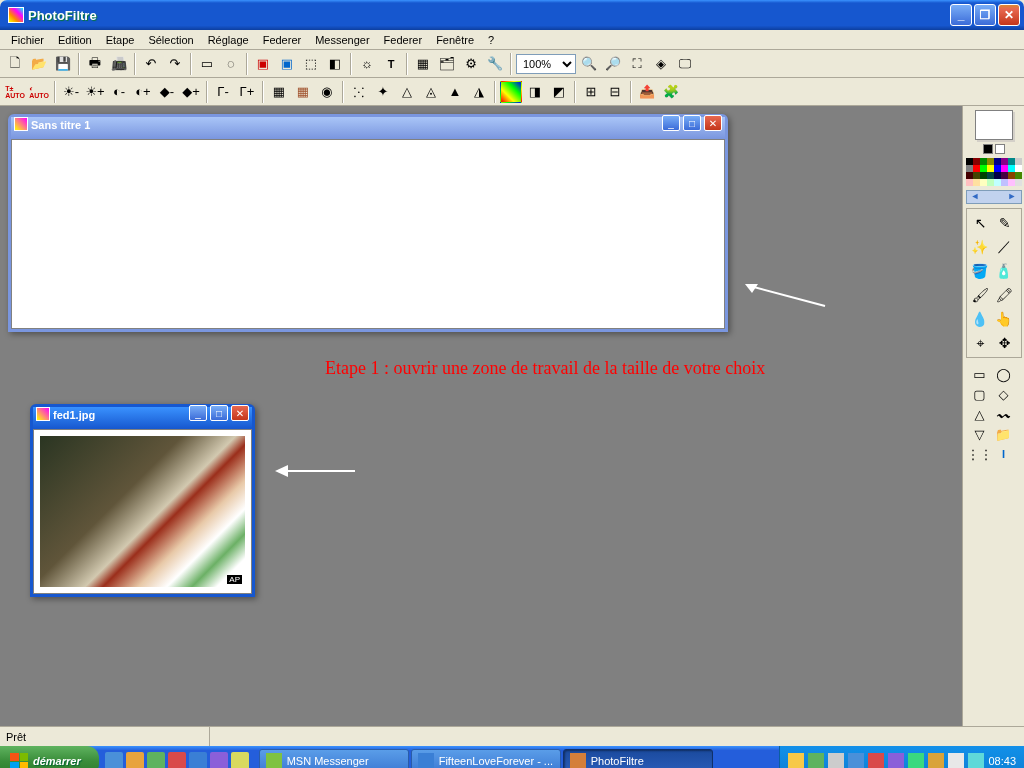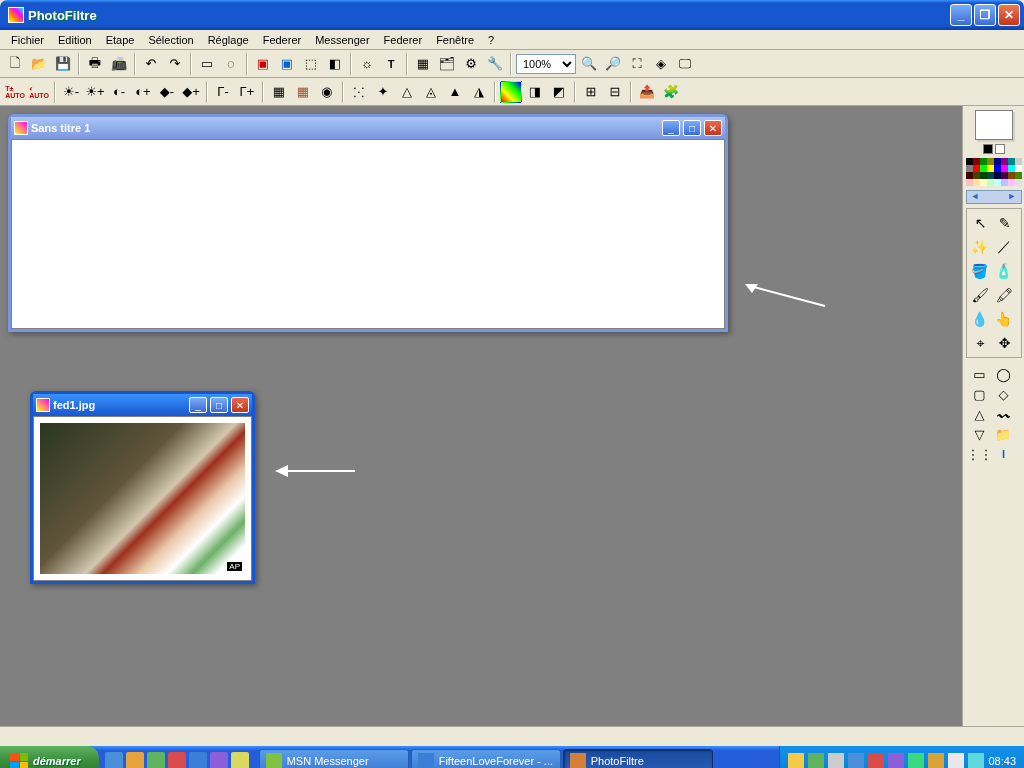--- a/index.html
+++ b/index.html
@@ -27,21 +27,21 @@
 .palette{width:56px;display:flex;flex-wrap:wrap}
 .pc{width:7px;height:7px}
 .pal-nav{width:56px;height:14px;display:flex;justify-content:space-between;border:1px solid #7f9db9;background:#c1d2ee}
 .pal-nav span{font-size:9px;padding:0 4px;color:#316ac5}
 .toolgrid{width:56px;display:flex;flex-wrap:wrap;gap:2px;border:1px solid #aca899;padding:3px;background:#ece9d8}
 .tgbtn{width:22px;height:22px;border:1px solid #ece9d8;display:flex;align-items:center;justify-content:center;font-size:14px}
 .shapegrid{width:56px;display:flex;flex-wrap:wrap;gap:2px;padding:3px}
 .shbtn{width:22px;height:18px;border:1px solid #ece9d8;display:flex;align-items:center;justify-content:center;font-size:13px}
 .mdiwin{position:absolute;background:#ece9d8;border:3px solid #1657cf;border-radius:6px 6px 0 0;box-shadow:2px 2px 6px rgba(0,0,0,.4)}
 .mdiwin.inactive{border-color:#7a96df}
-.mdibar{height:22px;background:linear-gradient(to bottom,#3a92fe,#1657cf);display:flex;align-items:center;padding:0 3px;color:#fff;gap:3px}
+.mdibar{height:22px;background:linear-gradient(to bottom,#3a92fe,#1657cf);display:flex;align-items:flex-end;padding:8px 3px;color:#fff;gap:3px}
 .mdiwin.inactive .mdibar{background:linear-gradient(to bottom,#a9c5f7,#7a96df)}
 .mdibar .icn{width:14px;height:14px;background:linear-gradient(45deg,#ff0,#f0f);border:1px solid #fff}
 .mdibar .t{flex:1;font-weight:bold;font-size:11px}
 .mdibar .b{width:18px;height:16px;border-radius:2px;font-size:10px;display:flex;align-items:center;justify-content:center;color:#fff;border:1px solid #fff}
 .mdibar .bm{background:linear-gradient(#79aef7,#3b6bd8)}
 .mdibar .bc{background:linear-gradient(#e86850,#c4361b)}
 .mdicontent{background:#fff;border:1px solid #808080}
 .imgph{background:linear-gradient(135deg,#2a3522 0%,#60553a 40%,#d2c9b0 55%,#9b2e1b 60%,#e8c9a8 70%,#fff 78%,#6bb065 85%,#fff 92%);position:relative}
 .imgph::after{content:"AP";position:absolute;right:3px;bottom:3px;background:#000;color:#fff;font-size:8px;padding:0 2px}
 .annot{position:absolute;color:#ff0000;font-family:"Comic Sans MS",cursive;font-size:18px;line-height:1.4}
@@ -173,39 +173,40 @@
       <div class="mdibar">
         <div class="icn"></div>
         <div class="t">Sans titre 1</div>
         <div class="b bm">_</div>
         <div class="b bm">□</div>
         <div class="b bc">✕</div>
       </div>
       <div class="mdicontent" style="height:190px"></div>
     </div>
 
-    <div class="mdiwin" style="left:30px;top:285px;width:225px">
+    <div class="mdiwin" style="left:30px;top:298px;width:225px">
       <div class="mdibar">
         <div class="icn"></div>
         <div class="t">fed1.jpg</div>
         <div class="b bm">_</div>
         <div class="b bm">□</div>
         <div class="b bc">✕</div>
       </div>
       <div class="mdicontent" style="height:165px;padding:6px">
         <div class="imgph" style="width:100%;height:100%"></div>
       </div>
     </div>
 
     <div class="arrow" style="left:740px;top:175px">
       <svg viewBox="0 0 90 30">
           <line x1="85" y1="25" x2="10" y2="5" stroke="#fff" stroke-width="2"></line>
           <polygon points="5,3 18,3 12,12" fill="#fff"></polygon>
         </svg>
     </div>
+    <div class="annot" style="left:325px;top:250px;width:570px">Etape 1 : ouvrir une zone de travail de la taille de votre choix</div>
 
     <div class="arrow" style="left:270px;top:350px">
       <svg viewBox="0 0 90 30">
           <line x1="85" y1="15" x2="10" y2="15" stroke="#fff" stroke-width="2"></line>
           <polygon points="5,15 18,9 18,21" fill="#fff"></polygon>
         </svg>
     </div>
 
   </div>
 
@@ -280,20 +281,21 @@
       <div class="shbtn">📁</div>
       <div class="shbtn">⋮⋮</div>
       <div class="shbtn" style="color:#06c">
           <b>I</b>
         </div>
     </div>
   </div>
 </div>
 
 <div class="statusbar">
+  <div class="cell" style="width:210px">Prêt</div>
 </div>
 
 <div class="taskbar">
   <div class="startbtn">
     <div class="winlogo">
         <span></span>
         <span></span>
         <span></span>
         <span></span>
       </div>

